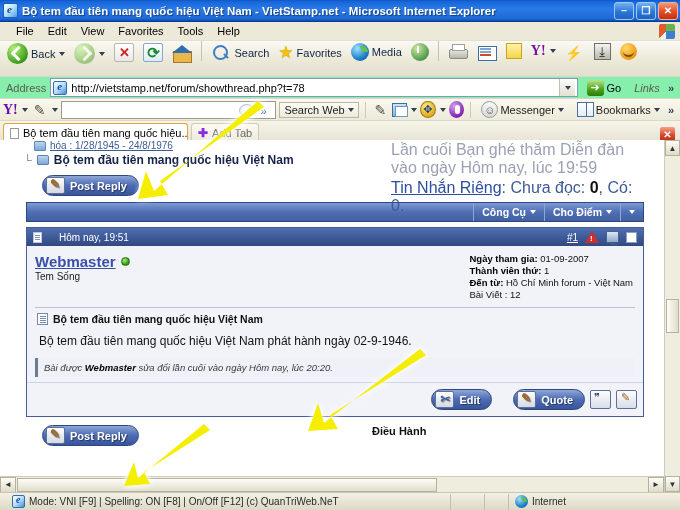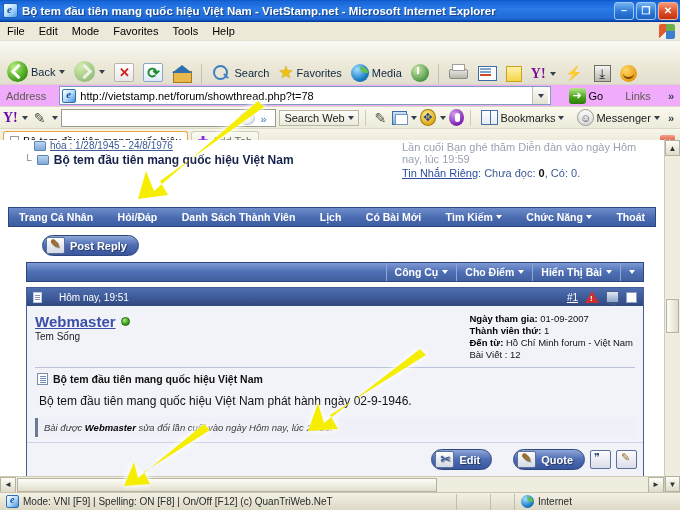--- a/index.html
+++ b/index.html
@@ -39,42 +39,42 @@
     background:linear-gradient(180deg,#74b2ee,#2a78d8 55%,#1e63c0);
     color:#fff;font-size:10px;font-weight:bold;
     display:flex;align-items:center;justify-content:center;
     line-height:1;
   }
   .tb-btn.close { background:linear-gradient(180deg,#f09a7a,#e0512a 52%,#c03110); border-color:#f3b59a; }
 
   
   .menubar {
     height:19px;background:#ece9d8;display:flex;align-items:center;
-    padding-left:0;border-bottom:1px solid #e3e0d2;
+    padding-left:9px;border-bottom:1px solid #e3e0d2;
   }
   .menubar .mi { padding:1px 7px; font-size:11px; color:#000; }
   .menu-flag {
     margin-left:auto;margin-right:5px;width:16px;height:15px;
     background:
       linear-gradient(135deg,#e25b2a 0%,#e25b2a 48%,#f0f0f0 48%,#f0f0f0 100%);
     border-radius:2px;position:relative;overflow:hidden;
   }
   .menu-flag:after{
     content:"";position:absolute;right:0;bottom:0;width:9px;height:8px;
     background:#3c7fd0;
   }
   .menu-flag:before{
     content:"";position:absolute;right:0;top:0;width:9px;height:7px;
     background:#6ab04c;
   }
 
   
   .toolbar {
-    height:44px;background:linear-gradient(180deg,#faf9f4,#ece9d8 55%,#e2dfd0);
-    display:flex;align-items:flex-end;padding:0 3px;gap:1px;
+    height:36px;background:linear-gradient(180deg,#faf9f4,#ece9d8 55%,#e2dfd0);
+    display:flex;align-items:flex-start;padding:0 3px;gap:1px;
     border-bottom:1px solid #d9d5c4;
   }
   .tbtn { display:flex;align-items:center;gap:3px;padding:2px 4px;border-radius:3px; white-space:nowrap;}
   .tbtn .lbl { font-size:11px;color:#10243e; }
   .tsep { width:1px;height:20px;background:#c6c2ad;margin:0 4px; }
   .arrowdn { width:0;height:0;border-left:3px solid transparent;border-right:3px solid transparent;border-top:4px solid #33404f; margin-left:1px;}
 
   .circ { width:21px;height:21px;border-radius:50%;display:inline-block;position:relative;}
   .circ.green{background:radial-gradient(circle at 32% 28%,#b4f07a,#3f9c18 70%,#2a6c10);}
   .circ.green.dim{opacity:.45;}
@@ -125,22 +125,22 @@
   .ic-pencil:after{content:"✎";position:absolute;inset:0;display:flex;align-items:center;justify-content:center;font-size:14px;color:#4a4a42;}
   .ic-win2{width:17px;height:14px;background:linear-gradient(180deg,#cfe2f7,#89b6e2);border:1px solid #3a6ea5;position:relative;}
   .ic-win2:after{content:"";position:absolute;left:2px;top:2px;width:11px;height:9px;background:#fff;border:1px solid #6d97c4;}
   .ic-target{width:17px;height:17px;border-radius:50%;background:radial-gradient(circle at 40% 32%,#fff08a,#e0a81a 72%);border:1px solid #a07b10;position:relative;}
   .ic-target:after{content:"✥";position:absolute;inset:0;display:flex;align-items:center;justify-content:center;font-size:11px;color:#1c3f7a;}
   .ic-purple{width:17px;height:17px;border-radius:50%;background:radial-gradient(circle at 35% 30%,#d39ff0,#7e1fae 72%);position:relative;}
   .ic-purple:after{content:"";position:absolute;left:6px;top:4px;width:5px;height:9px;background:#fff;border-radius:3px;}
 
   
   .addrbar {
-    height:22px;background:#f0abfc;display:flex;align-items:center;
-    padding:0 3px;gap:13px;border-bottom:1px solid #dcd8c6;
+    height:22px;background:#86efac;display:flex;align-items:center;
+    padding:0 3px;gap:4px;border-bottom:1px solid #dcd8c6;
   }
   .addr-label { color:#5e5b4f;font-size:11px;padding-left:3px; }
   .addr-field {
     flex:1;height:19px;background:#fff;border:1px solid #7f9db9;
     display:flex;align-items:center;padding:0 2px;gap:4px;
   }
   .addr-ieicon{
     width:14px;height:14px;flex:none;border:1px solid #2f6fb0;border-radius:2px;
     background:linear-gradient(135deg,#fff,#b9dcfb 50%,#3e8fd6);position:relative;
   }
@@ -149,21 +149,21 @@
   .addr-drop{
     width:16px;height:17px;background:linear-gradient(180deg,#fcfcfa,#e4e1d2);
     border-left:1px solid #c2bfae;display:flex;align-items:center;justify-content:center;margin-left:auto;
   }
   .go-btn{display:flex;align-items:center;gap:3px;padding:1px 5px;}
   .go-arrow{
     width:17px;height:16px;border-radius:3px;
     background:linear-gradient(180deg,#b6e58e,#49a317 60%,#2f7a0c);
     display:flex;align-items:center;justify-content:center;color:#fff;font-size:11px;line-height:1;
   }
-  .links-lbl{color:#5e5b4f;font-size:11px;padding:0 4px;}
+  .links-lbl{color:#5e5b4f;font-size:11px;padding:0 4px;font-style:italic;}
   .chev2{color:#33404f;font-size:11px;font-weight:bold;padding-right:3px;}
 
   
   .ybar{
     height:22px;background:linear-gradient(180deg,#fbf9ee,#ecead9);
     display:flex;align-items:center;padding:0 3px;gap:3px;
     border-bottom:1px solid #dcd8c6;
   }
   .y-logo{color:#6a0dad;font-weight:bold;font-size:14px;font-family:"Liberation Serif",serif;}
   .ysearch{
@@ -227,21 +227,21 @@
   .hs-thumb{height:14px;width:420px;background:linear-gradient(180deg,#fdfdf8,#e0ddcb);border:1px solid #b5b19e;margin:0 1px;}
 
   
   .bc-row{padding:0 8px;}
   .bc1{font-size:10px;color:#3c5a94;display:flex;align-items:center;gap:4px;padding-left:26px;}
   .bc1 u{color:#3c5a94;}
   .bc-folder{width:12px;height:10px;background:linear-gradient(180deg,#bcd6f0,#7fa8d8);border:1px solid #5b85b5;border-radius:1px 2px 1px 1px;flex:none;}
   .bc2{font-size:12px;font-weight:bold;color:#15224a;display:flex;align-items:center;gap:5px;padding-left:16px;margin-top:2px;}
   .bc2 .el{color:#6f7a92;font-weight:normal;font-size:11px;}
 
-  .rt-info{position:absolute;right:12px;top:1px;width:250px;font-size:11px;color:#3c5a94;text-align:left;}
+  .rt-info{position:absolute;right:23px;top:1px;width:250px;font-size:16px;color:#3c5a94;text-align:left;}
   .rt-info .grey{color:#9aa2b2;}
   .rt-info b{color:#111;}
   .rt-info a{color:#2b4f9e;text-decoration:underline;text-align:right;}
 
   
   .navbar{
     margin:6px 8px 0 8px;height:20px;
     background:linear-gradient(180deg,#6f8dcb,#4a6bb0 55%,#3d5da2);
     border:1px solid #2c4684;
     display:flex;align-items:center;justify-content:space-between;
@@ -334,21 +334,21 @@
 
   
   .bottom-row{display:flex;align-items:flex-start;justify-content:space-between;padding:8px 20px 0 26px;}
   .mod-panel{width:272px;}
   .mod-title{font-size:11px;font-weight:bold;color:#111;margin-bottom:2px;}
 
   
   .statusbar{
     position:absolute;left:0;bottom:0;width:680px;height:18px;
     background:linear-gradient(180deg,#f3f1e4,#ddd9c7);
-    border-top:1px solid #c9c5b2;display:flex;align-items:center;padding:0 6px;
+    border-top:1px solid #c9c5b2;display:flex;align-items:center;padding:0 12px;
     font-size:10px;color:#2a2a2a;
   }
   .sb-icon{width:13px;height:13px;border:1px solid #2f6fb0;border-radius:2px;
     background:linear-gradient(135deg,#fff,#b9dcfb 50%,#3e8fd6);position:relative;flex:none;margin-right:4px;}
   .sb-icon:after{content:"e";position:absolute;left:3px;top:-2px;font-size:10px;font-style:italic;font-weight:bold;color:#0b4ea2;font-family:"Liberation Serif",serif;}
   .sb-cell{border-left:1px solid #c2beac;height:16px;}
   .sb-zone{display:flex;align-items:center;gap:4px;padding-left:6px;border-left:1px solid #c2beac;height:16px;width:160px;}
   .sb-globe{width:13px;height:13px;border-radius:50%;background:radial-gradient(circle at 35% 30%,#9fe0ff,#1d7ec4 62%,#0d4f85);position:relative;}
   .sb-globe:after{content:"";position:absolute;left:6px;top:2px;width:6px;height:5px;background:#63c246;border-radius:0 5px 0 5px;}
 
@@ -364,21 +364,21 @@
   <div class="tb-buttons">
     <div class="tb-btn">–</div>
     <div class="tb-btn">❐</div>
     <div class="tb-btn close">✕</div>
   </div>
 </div>
 
 <div class="menubar">
   <div class="mi">File</div>
   <div class="mi">Edit</div>
-  <div class="mi">Mode</div>
+  <div class="mi">View</div>
   <div class="mi">Favorites</div>
   <div class="mi">Tools</div>
   <div class="mi">Help</div>
   <div class="menu-flag"></div>
 </div>
 
 <div class="toolbar">
   <div class="tbtn">
     <span class="circ green ic-chevL"></span>
     <span class="lbl">Back</span>
@@ -470,27 +470,27 @@
   </div>
   <span class="ysep"></span>
   <span class="ic-pencil sq"></span>
   <span class="ic-win2"></span>
   <span class="arrowdn"></span>
   <span class="ic-target"></span>
   <span class="arrowdn"></span>
   <span class="ic-purple"></span>
   <span class="ysep"></span>
   <div class="ybtn">
+    <span class="ic-msgr"></span>
+    <span>Messenger</span>
+    <span class="arrowdn"></span>
+  </div>
+  <div class="ybtn">
     <span class="ic-book"></span>
     <span>Bookmarks</span>
-    <span class="arrowdn"></span>
-  </div>
-  <div class="ybtn">
-    <span class="ic-msgr"></span>
-    <span>Messenger</span>
     <span class="arrowdn"></span>
   </div>
   <span class="chev2" style="margin-left:auto;">»</span>
 </div>
 
 <div class="tabbar">
   <div class="tab">
     <span class="pg"></span>
     <span>Bộ tem đầu tiên mang quốc hiệu...</span>
   </div>
@@ -517,55 +517,35 @@
     </div>
 
     <div class="rt-info">
       <div class="grey">Lần cuối Bạn ghé thăm Diễn đàn vào ngày Hôm nay, lúc 19:59</div>
       <div style="margin-top:2px;">
         <a href="#">Tin Nhắn Riêng</a><span>: </span><span>Chưa đọc:</span>
         <b>0</b><span>, Có: 0.</span>
       </div>
     </div>
 
-    <div class="navbar" style="margin-top:40px;">
-      <span class="nv">Trang Cá Nhân</span>
-      <span class="nv">Hỏi/Đáp</span>
-      <span class="nv">Danh Sách Thành Viên</span>
-      <span class="nv">Lịch</span>
-      <span class="nv">Có Bài Mới</span>
-      <span class="nv">
-          <span>Tìm Kiếm</span>
-          <span class="cd"></span>
-        </span>
-      <span class="nv">
-          <span>Chức Năng</span>
-          <span class="cd"></span>
-        </span>
-      <span class="nv">Thoát</span>
-    </div>
 
     <div class="pr-wrap">
       <div class="btn-pill">
         <span class="bi"></span>
         <span>Post Reply</span>
       </div>
     </div>
 
     <div class="tt-bar">
       <span class="tt-item">
           <span>Công Cụ</span>
           <span class="cd"></span>
         </span>
       <span class="tt-item">
           <span>Cho Điểm</span>
-          <span class="cd"></span>
-        </span>
-      <span class="tt-item">
-          <span>Hiển Thị Bài</span>
           <span class="cd"></span>
         </span>
       <span class="tt-item">
           <span class="cd"></span>
         </span>
     </div>
 
     <div class="postbox">
       <div class="post-head">
         <span class="ph-left">

